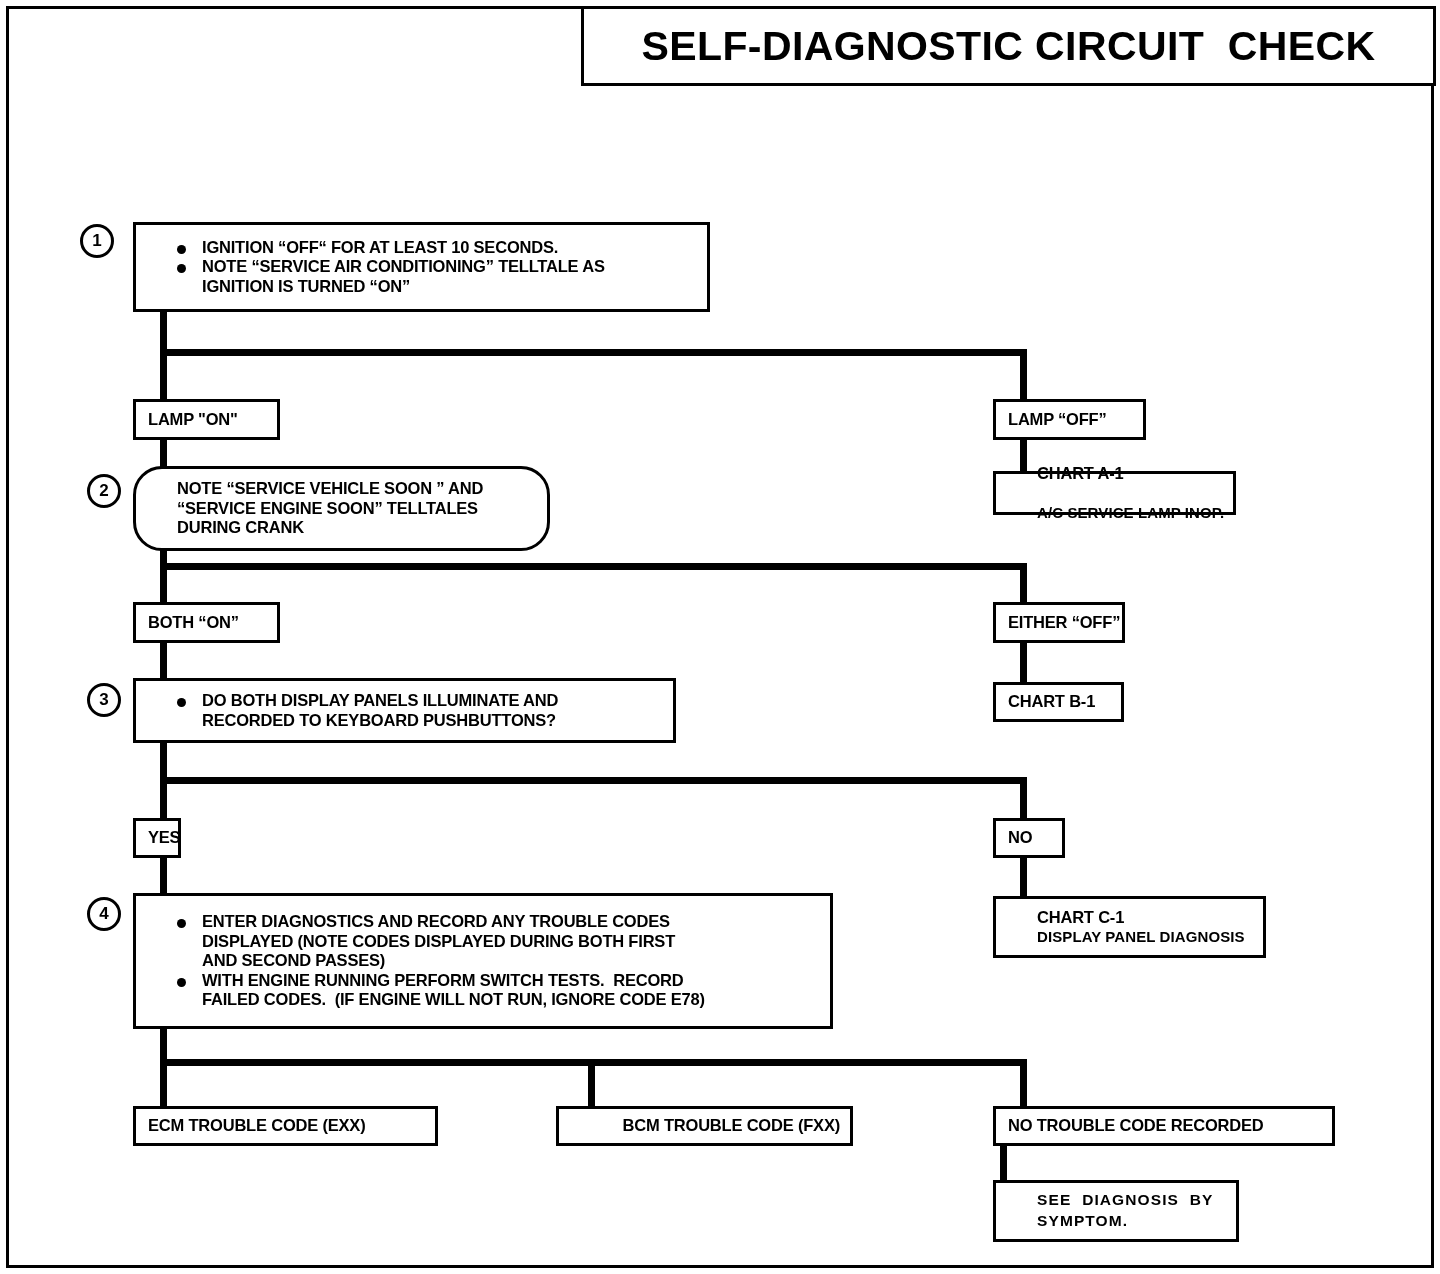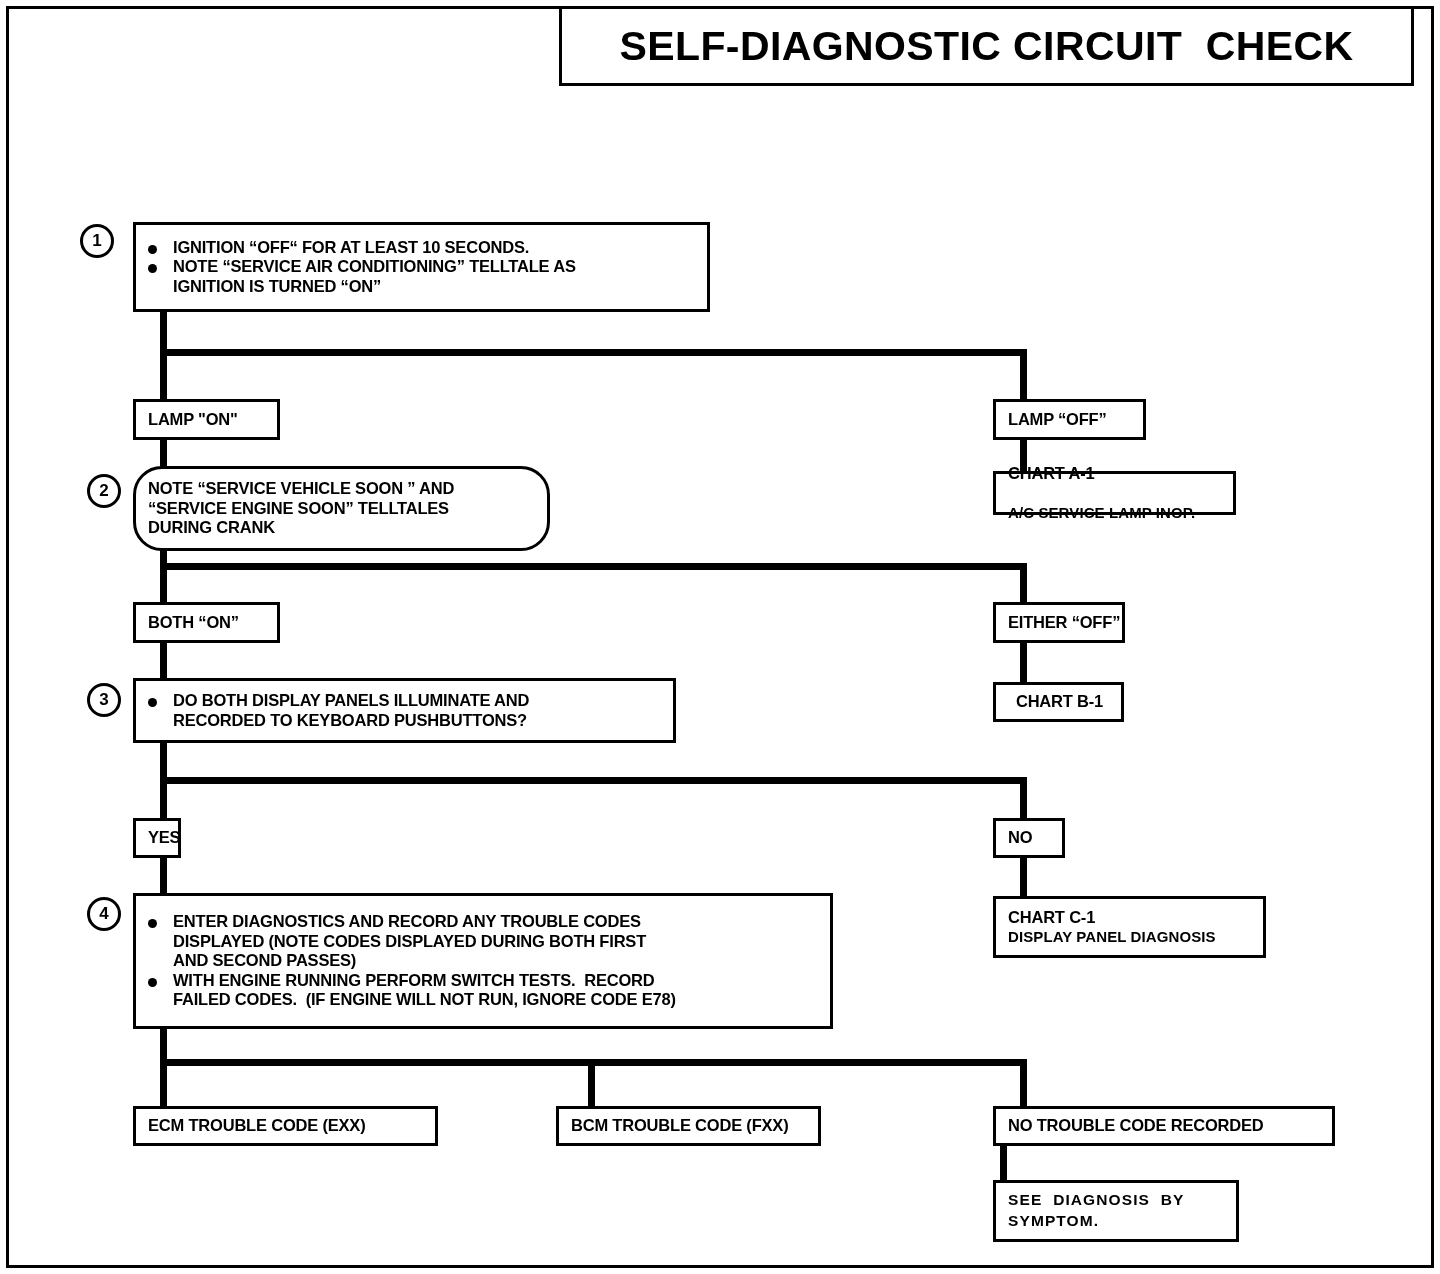--- a/index.html
+++ b/index.html
@@ -30,34 +30,35 @@
   }
   
   .box {
     position: absolute;
     border: 3px solid #000;
     background: #fff;
     box-sizing: border-box;
     display: flex;
     flex-direction: column;
     justify-content: center;
+    padding-left: 29px;
   }
   .box .txt {
     font-weight: bold;
     font-size: 16.5px;
     line-height: 1.18;
     letter-spacing: -0.2px;
     color: #000;
     white-space: pre;
     font-stretch: condensed;
   }
   
   #title-box {
     position: absolute;
-    left: 559px;
+    left: 581px;
     top: 6px;
     width: 855px;
     height: 80px;
     border: 3px solid #000;
     background: #fff;
     box-sizing: border-box;
     display: flex;
     align-items: center;
     justify-content: center;
   }
@@ -192,21 +193,21 @@
     <span class="txt">BOTH “ON”</span>
   </div>
 
   <div class="box pad" style="left:993px; top:602px; width:132px; height:41px;">
     <span class="txt">EITHER “OFF”</span>
   </div>
 
   <div class="line" style="left:160px; top:640px; width:7px; height:43px;"></div>
   <div class="line" style="left:1020px; top:640px; width:7px; height:45px;"></div>
 
-  <div class="box pad" style="left:993px; top:682px; width:131px; height:40px;align-items:center;">
+  <div class="box pad" style="left:993px; top:682px; width:131px; height:40px;">
     <span class="txt">CHART B-1</span>
   </div>
 
   <div class="step-circle" style="left:87px; top:683px;">3</div>
 
   <div class="box" style="left:133px; top:678px; width:543px; height:65px;">
     <ul class="bullets">
       <li>
         <span class="txt">DO BOTH DISPLAY PANELS ILLUMINATE AND</span><br>
         <span class="txt">RECORDED TO KEYBOARD PUSHBUTTONS?</span>
@@ -254,21 +255,21 @@
   <div class="line" style="left:160px; top:1026px; width:7px; height:40px;"></div>
   <div class="line" style="left:160px; top:1059px; width:867px; height:7px;"></div>
   <div class="line" style="left:160px; top:1059px; width:7px; height:50px;"></div>
   <div class="line" style="left:588px; top:1059px; width:7px; height:50px;"></div>
   <div class="line" style="left:1020px; top:1059px; width:7px; height:50px;"></div>
 
   <div class="box pad" style="left:133px; top:1106px; width:305px; height:40px;">
     <span class="txt">ECM TROUBLE CODE (EXX)</span>
   </div>
 
-  <div class="box pad" style="left:556px; top:1106px; width:265px; height:40px;">
+  <div class="box pad" style="left:556px; top:1106px; width:297px; height:40px;align-items:flex-end;">
     <span class="txt">BCM TROUBLE CODE (FXX)</span>
   </div>
 
   <div class="box pad" style="left:993px; top:1106px; width:342px; height:40px;">
     <span class="txt">NO TROUBLE CODE RECORDED</span>
   </div>
 
   <div class="line" style="left:1000px; top:1143px; width:7px; height:40px;"></div>
 
   <div class="box" style="left:993px; top:1180px; width:246px; height:62px;">

